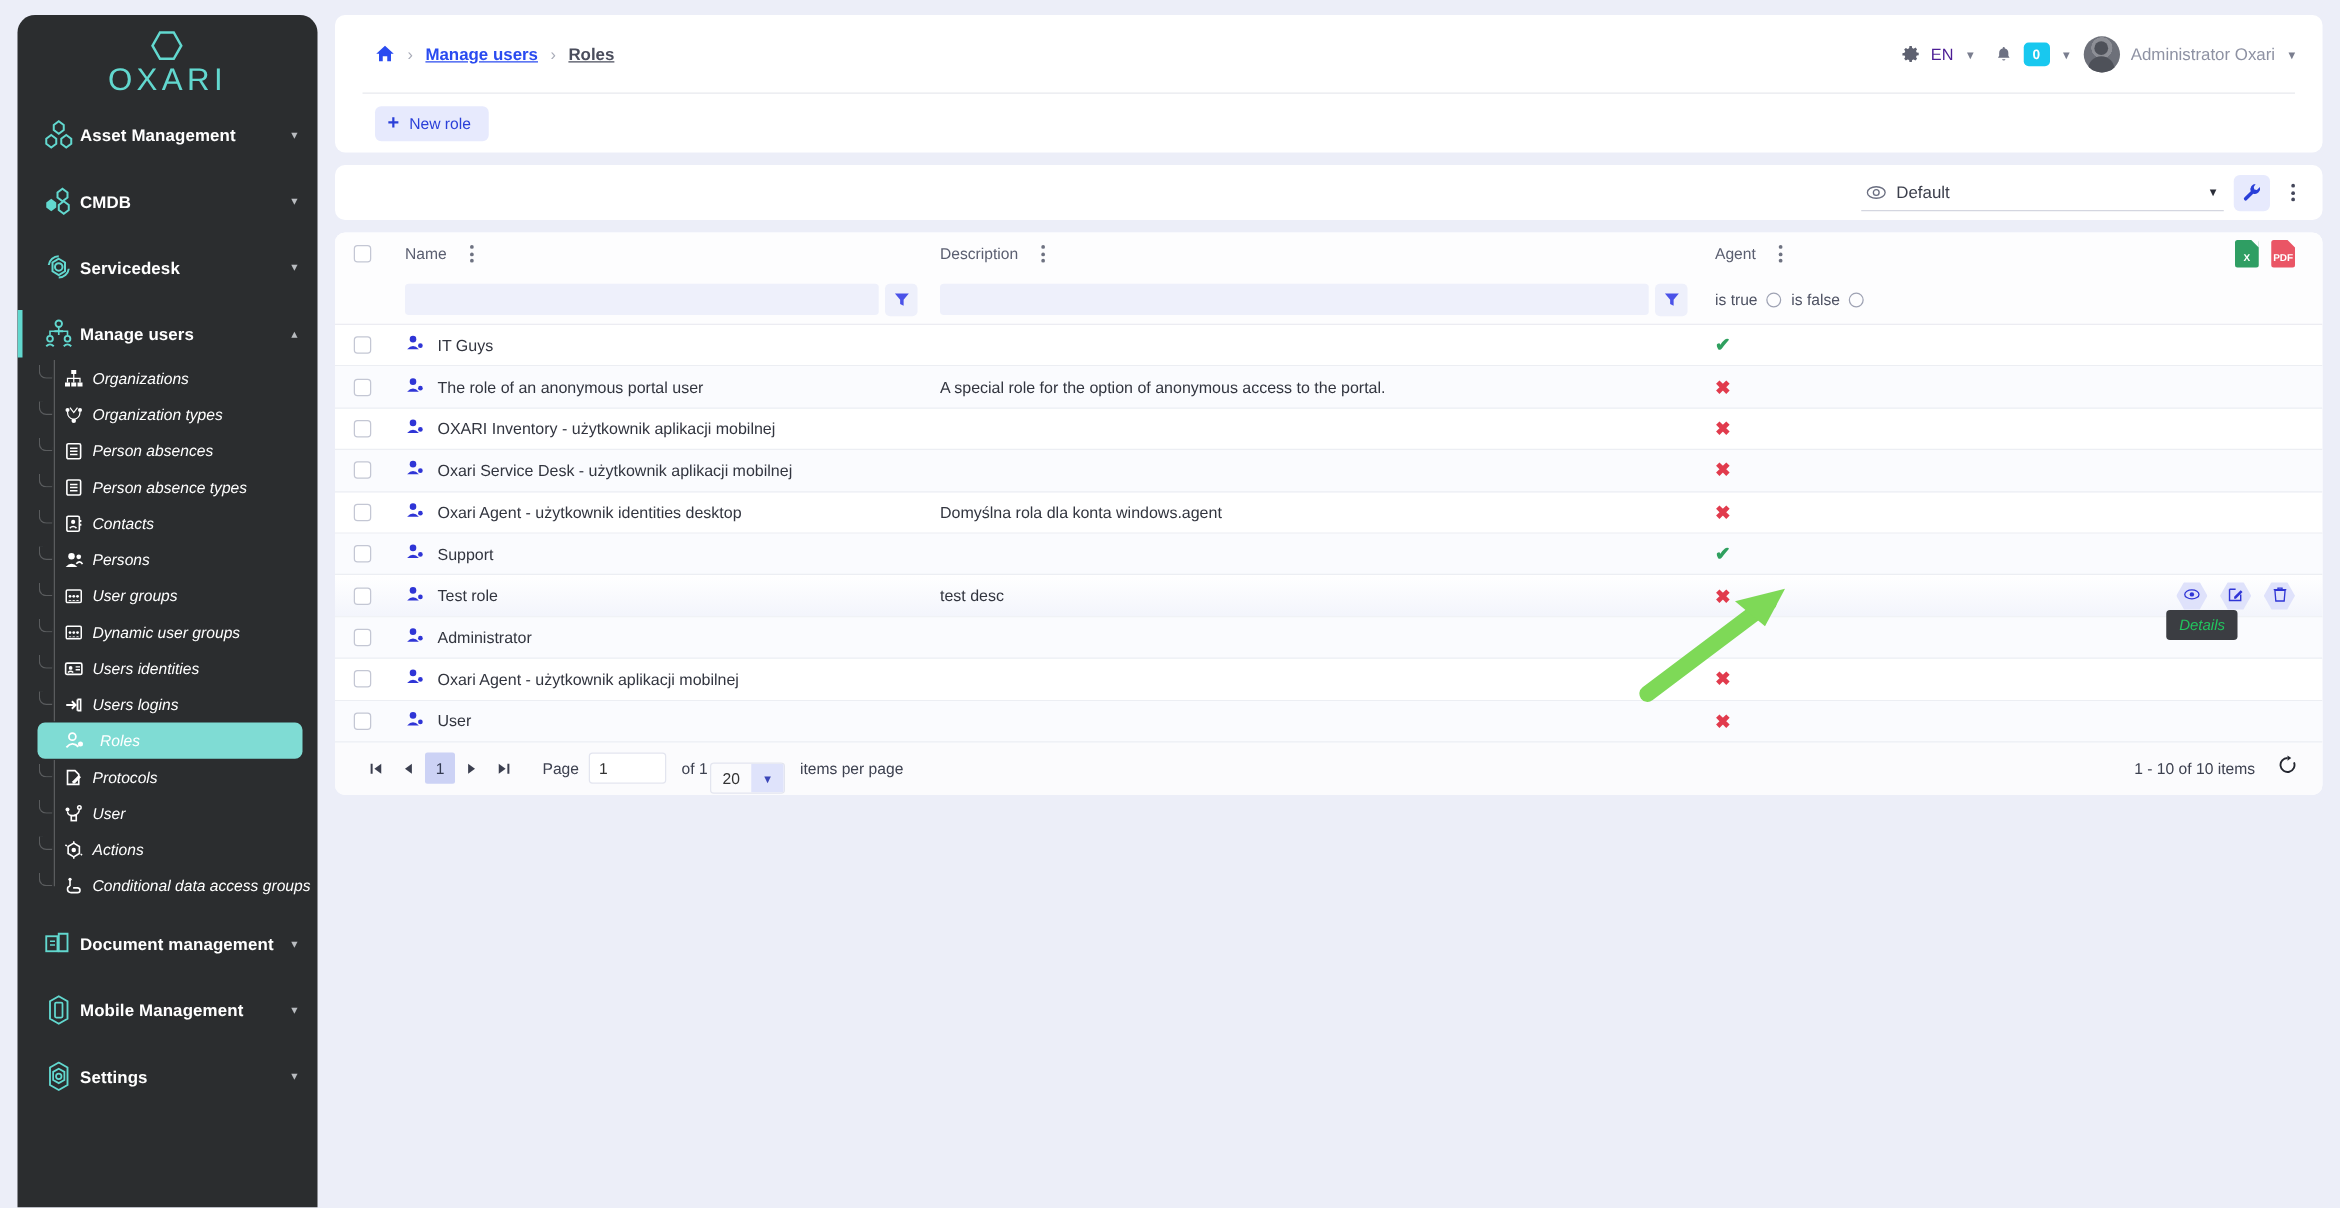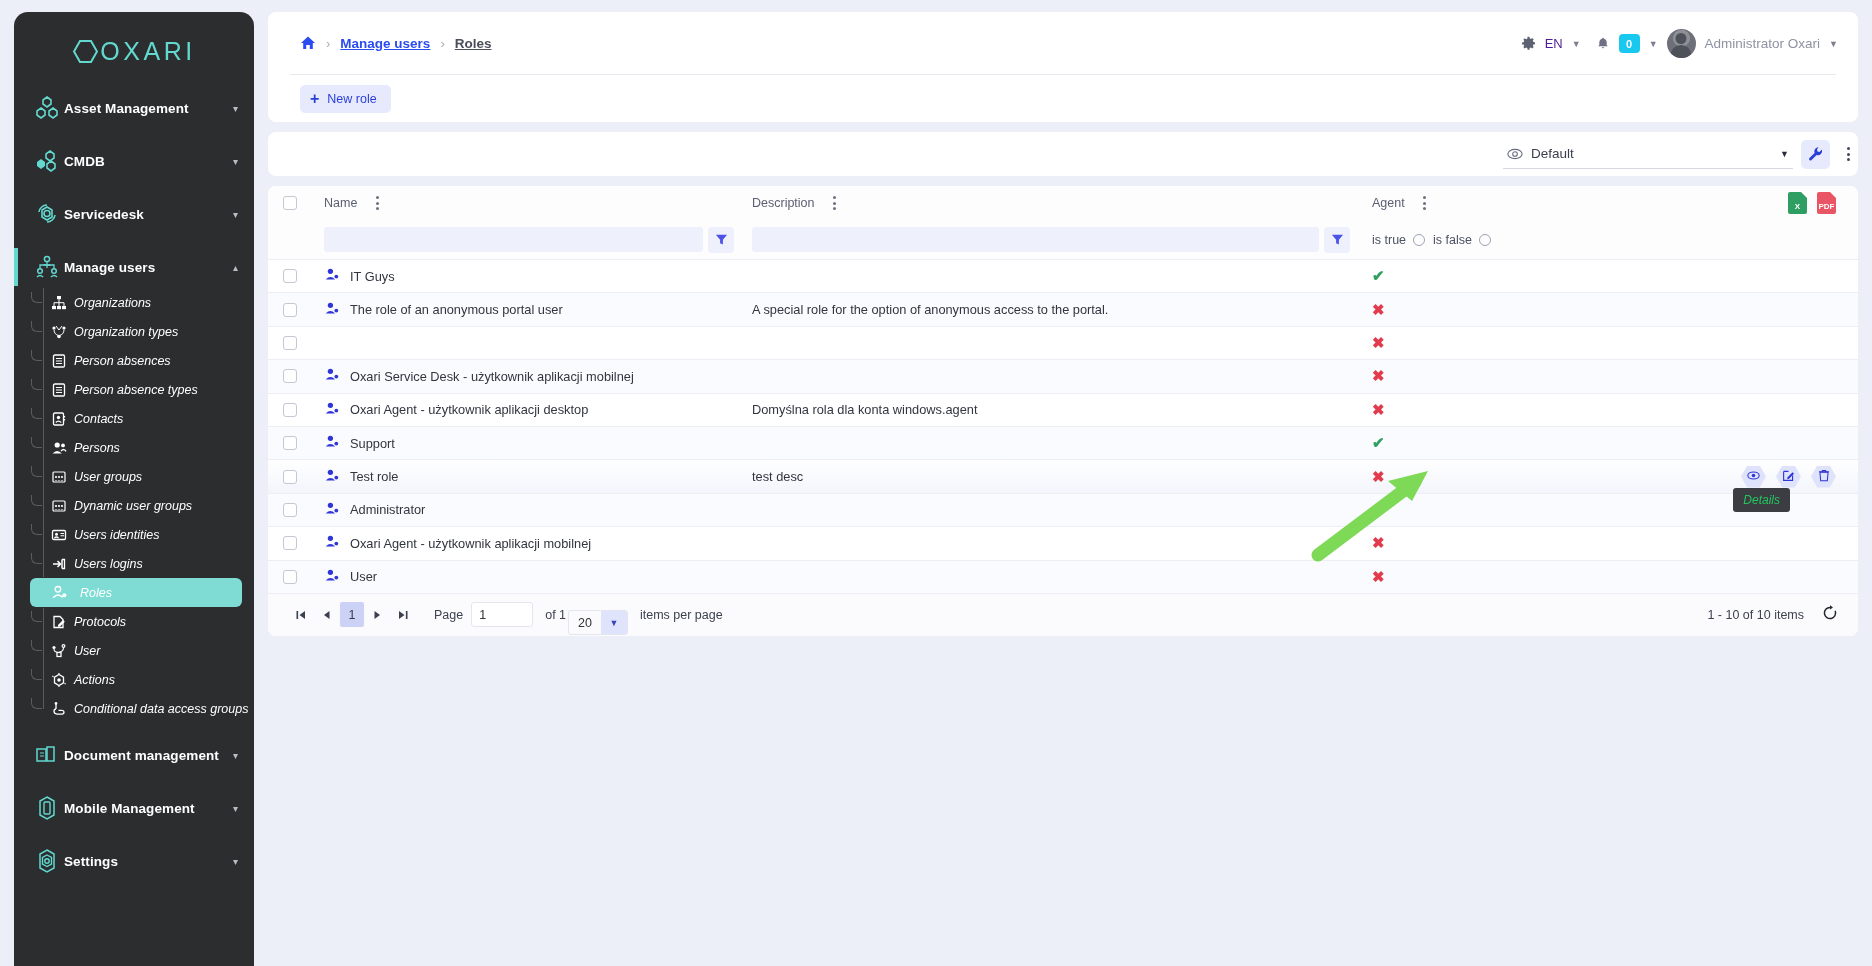--- a/index.html
+++ b/index.html
@@ -23,21 +23,21 @@
     border-radius: 14px 14px 0 0;
     overflow: hidden;
     position: relative;
   }
   .logo-wrap {
     height: 64px; display: flex; align-items: center; justify-content: center;
     padding-top: 14px;
   }
   .logo-text {
     color: #62d8cf; font-size: 25px; letter-spacing: 3.5px; font-weight: 300;
-    display: flex; align-items: center; gap: 1px;
+    display: flex; align-items: center; gap: 1px; flex-direction: column;
   }
   .logo-hex { display:inline-block; vertical-align: middle; }
 
   .nav-group {
     display: flex; align-items: center;
     height: 42px; padding-left: 16px; position: relative;
     cursor: pointer; color: #ffffff;
     margin-top: 11px;
   }
   .nav-group.active-parent::before {
@@ -121,21 +121,21 @@
     background: #e7eafd; color: #2a3fd8; border: none; border-radius: 5px;
     height: 28px; padding: 0 14px 0 10px; font-size: 12.5px;
     font-family: "Liberation Sans", sans-serif; cursor: pointer;
     display: flex; align-items: center; gap: 8px;
   }
   .btn-newrole .plus { font-size: 16px; font-weight: bold; line-height: 1; }
 
   .viewbar {
     background: #fff; border-radius: 8px; height: 44px;
     display: flex; align-items: center; justify-content: flex-end;
-    gap: 8px;
+    padding-right: 14px; gap: 8px;
   }
   .view-select {
     width: 290px; height: 30px; border-bottom: 1px solid #d4d6e0;
     display: flex; align-items: center; gap: 8px; padding: 0 4px;
     font-size: 13.5px; color: #3c3f4c; cursor: pointer;
   }
   .view-select .vlabel { flex: 1; }
   .wrench-btn {
     width: 29px; height: 29px; background: #e7eafd; border-radius: 5px;
     display: flex; align-items: center; justify-content: center; cursor: pointer;
@@ -708,62 +708,72 @@
             </div>
             <div class="c-agent">
               <span class="cross">✖</span>
             </div>
             <div class="c-actions"></div>
           </div>
           <div class="grow">
             <div class="c-check">
               <span class="cbx"></span>
             </div>
-            <div class="c-desc">
-              <span></span>
-            </div>
-            <div class="c-agent">
-              <span class="cross">✖</span>
-            </div>
-            <div class="c-actions"></div>
-          </div>
-          <div class="grow alt">
-            <div class="c-check">
-              <span class="cbx"></span>
-            </div>
             <div class="c-name">
               <span class="rolename">
                 <span><svg width="16" height="15" viewBox="0 0 16 16">
                     <circle cx="6.3" cy="4.6" r="2.8" fill="#2f35d6"></circle>
                     <path d="M1.3 13.2q5-5.3 10 0z" fill="#2f35d6"></path>
                     <circle cx="12.6" cy="10.2" r="2" fill="#2f35d6"></circle>
                   </svg></span>
-                <span>Oxari Service Desk - użytkownik aplikacji mobilnej</span>
+                <span>OXARI Inventory - użytkownik aplikacji mobilnej</span>
               </span>
             </div>
             <div class="c-desc">
               <span></span>
             </div>
             <div class="c-agent">
               <span class="cross">✖</span>
             </div>
             <div class="c-actions"></div>
           </div>
-          <div class="grow">
+          <div class="grow alt">
             <div class="c-check">
               <span class="cbx"></span>
             </div>
             <div class="c-name">
               <span class="rolename">
                 <span><svg width="16" height="15" viewBox="0 0 16 16">
                     <circle cx="6.3" cy="4.6" r="2.8" fill="#2f35d6"></circle>
                     <path d="M1.3 13.2q5-5.3 10 0z" fill="#2f35d6"></path>
                     <circle cx="12.6" cy="10.2" r="2" fill="#2f35d6"></circle>
                   </svg></span>
-                <span>Oxari Agent - użytkownik aplikacji desktop</span>
+                <span>Oxari Service Desk - użytkownik aplikacji mobilnej</span>
+              </span>
+            </div>
+            <div class="c-desc">
+              <span></span>
+            </div>
+            <div class="c-agent">
+              <span class="cross">✖</span>
+            </div>
+            <div class="c-actions"></div>
+          </div>
+          <div class="grow">
+            <div class="c-check">
+              <span class="cbx"></span>
+            </div>
+            <div class="c-name">
+              <span class="rolename">
+                <span><svg width="16" height="15" viewBox="0 0 16 16">
+                    <circle cx="6.3" cy="4.6" r="2.8" fill="#2f35d6"></circle>
+                    <path d="M1.3 13.2q5-5.3 10 0z" fill="#2f35d6"></path>
+                    <circle cx="12.6" cy="10.2" r="2" fill="#2f35d6"></circle>
+                  </svg></span>
+                <span>Oxari Agent - użytkownik identities desktop</span>
               </span>
             </div>
             <div class="c-desc">
               <span>Domyślna rola dla konta windows.agent</span>
             </div>
             <div class="c-agent">
               <span class="cross">✖</span>
             </div>
             <div class="c-actions"></div>
           </div>

